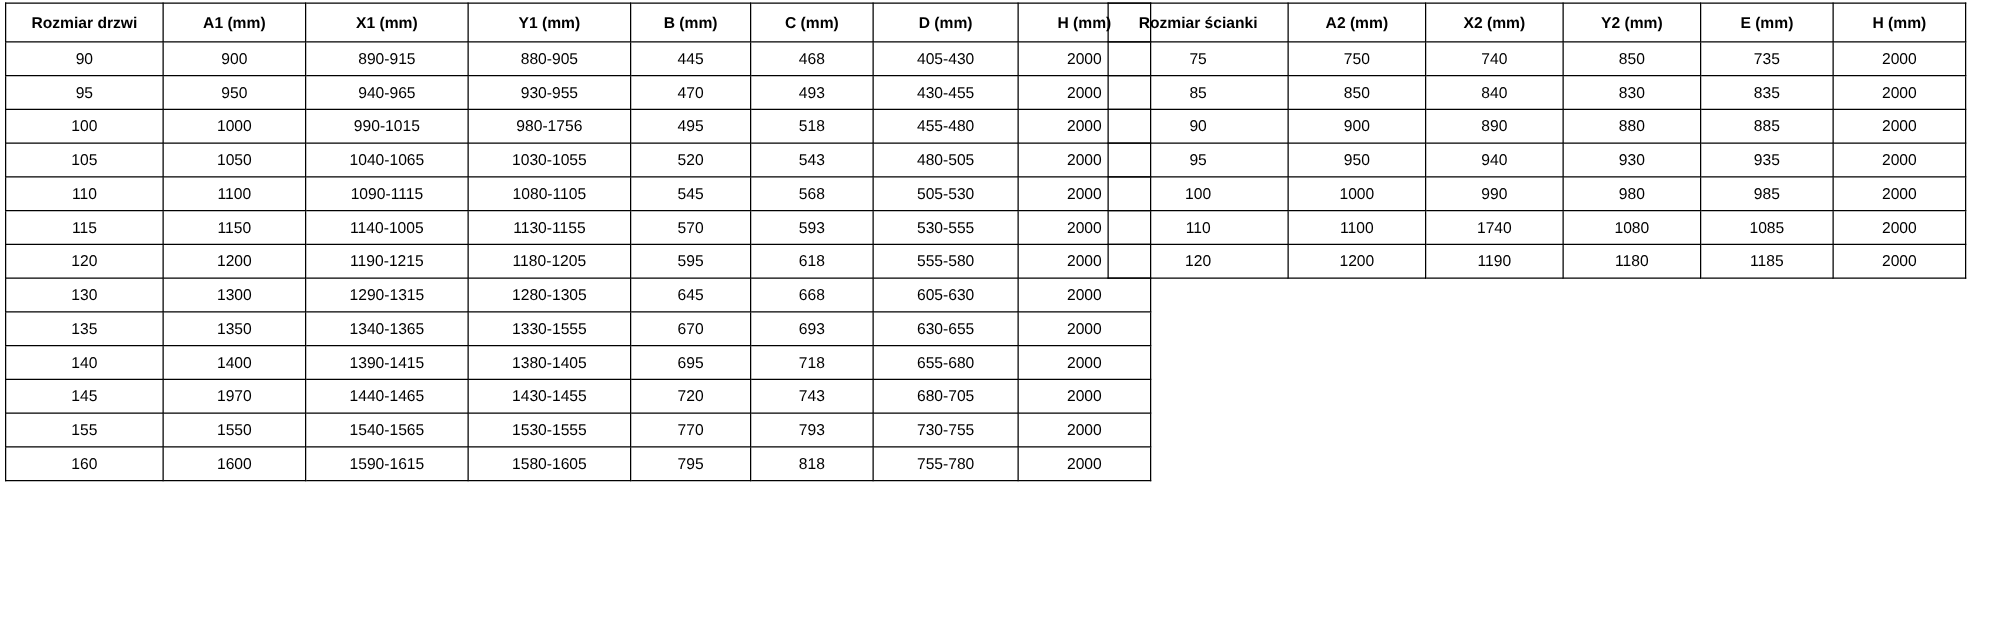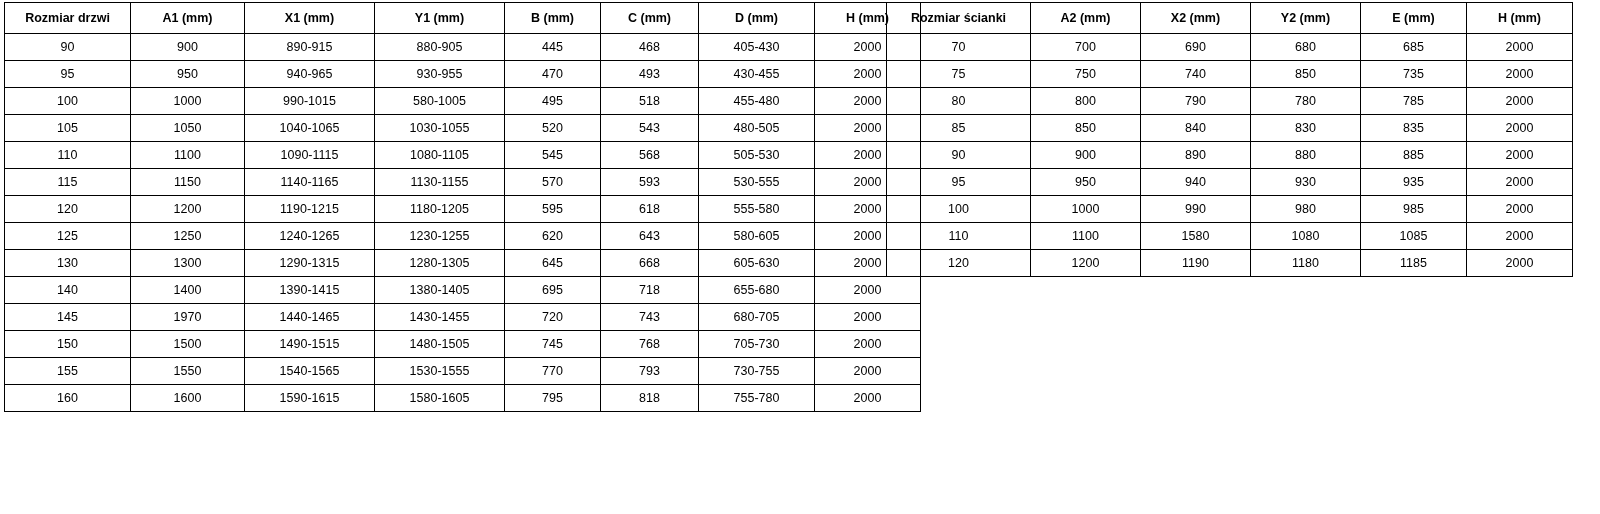--- a/index.html
+++ b/index.html
@@ -110,21 +110,21 @@
             <td>930-955</td>
             <td>470</td>
             <td>493</td>
             <td>430-455</td>
             <td>2000</td>
           </tr>
           <tr>
             <td>100</td>
             <td>1000</td>
             <td>990-1015</td>
-            <td>580-1005</td>
+            <td>980-1756</td>
             <td>495</td>
             <td>518</td>
             <td>455-480</td>
             <td>2000</td>
           </tr>
           <tr>
             <td>105</td>
             <td>1050</td>
             <td>1040-1065</td>
             <td>1030-1055</td>
@@ -139,85 +139,75 @@
             <td>1090-1115</td>
             <td>1080-1105</td>
             <td>545</td>
             <td>568</td>
             <td>505-530</td>
             <td>2000</td>
           </tr>
           <tr>
             <td>115</td>
             <td>1150</td>
-            <td>1140-1165</td>
+            <td>1140-1005</td>
             <td>1130-1155</td>
             <td>570</td>
             <td>593</td>
             <td>530-555</td>
             <td>2000</td>
           </tr>
           <tr>
             <td>120</td>
             <td>1200</td>
             <td>1190-1215</td>
             <td>1180-1205</td>
             <td>595</td>
             <td>618</td>
             <td>555-580</td>
             <td>2000</td>
           </tr>
           <tr>
-            <td>125</td>
-            <td>1250</td>
-            <td>1240-1265</td>
-            <td>1230-1255</td>
-            <td>620</td>
-            <td>643</td>
-            <td>580-605</td>
-            <td>2000</td>
-          </tr>
-          <tr>
             <td>130</td>
             <td>1300</td>
             <td>1290-1315</td>
             <td>1280-1305</td>
             <td>645</td>
             <td>668</td>
             <td>605-630</td>
             <td>2000</td>
           </tr>
           <tr>
+            <td>135</td>
+            <td>1350</td>
+            <td>1340-1365</td>
+            <td>1330-1555</td>
+            <td>670</td>
+            <td>693</td>
+            <td>630-655</td>
+            <td>2000</td>
+          </tr>
+          <tr>
             <td>140</td>
             <td>1400</td>
             <td>1390-1415</td>
             <td>1380-1405</td>
             <td>695</td>
             <td>718</td>
             <td>655-680</td>
             <td>2000</td>
           </tr>
           <tr>
             <td>145</td>
             <td>1970</td>
             <td>1440-1465</td>
             <td>1430-1455</td>
             <td>720</td>
             <td>743</td>
             <td>680-705</td>
-            <td>2000</td>
-          </tr>
-          <tr>
-            <td>150</td>
-            <td>1500</td>
-            <td>1490-1515</td>
-            <td>1480-1505</td>
-            <td>745</td>
-            <td>768</td>
-            <td>705-730</td>
             <td>2000</td>
           </tr>
           <tr>
             <td>155</td>
             <td>1550</td>
             <td>1540-1565</td>
             <td>1530-1555</td>
             <td>770</td>
             <td>793</td>
             <td>730-755</td>
@@ -252,44 +242,28 @@
             <th>Rozmiar ścianki</th>
             <th>A2 (mm)</th>
             <th>X2 (mm)</th>
             <th>Y2 (mm)</th>
             <th>E (mm)</th>
             <th>H (mm)</th>
           </tr>
       </thead>
       <tbody id="walls-body">
           <tr>
-            <td>70</td>
-            <td>700</td>
-            <td>690</td>
-            <td>680</td>
-            <td>685</td>
-            <td>2000</td>
-          </tr>
-          <tr>
             <td>75</td>
             <td>750</td>
             <td>740</td>
             <td>850</td>
             <td>735</td>
             <td>2000</td>
           </tr>
           <tr>
-            <td>80</td>
-            <td>800</td>
-            <td>790</td>
-            <td>780</td>
-            <td>785</td>
-            <td>2000</td>
-          </tr>
-          <tr>
             <td>85</td>
             <td>850</td>
             <td>840</td>
             <td>830</td>
             <td>835</td>
             <td>2000</td>
           </tr>
           <tr>
             <td>90</td>
             <td>900</td>
@@ -310,21 +284,21 @@
             <td>100</td>
             <td>1000</td>
             <td>990</td>
             <td>980</td>
             <td>985</td>
             <td>2000</td>
           </tr>
           <tr>
             <td>110</td>
             <td>1100</td>
-            <td>1580</td>
+            <td>1740</td>
             <td>1080</td>
             <td>1085</td>
             <td>2000</td>
           </tr>
           <tr>
             <td>120</td>
             <td>1200</td>
             <td>1190</td>
             <td>1180</td>
             <td>1185</td>

